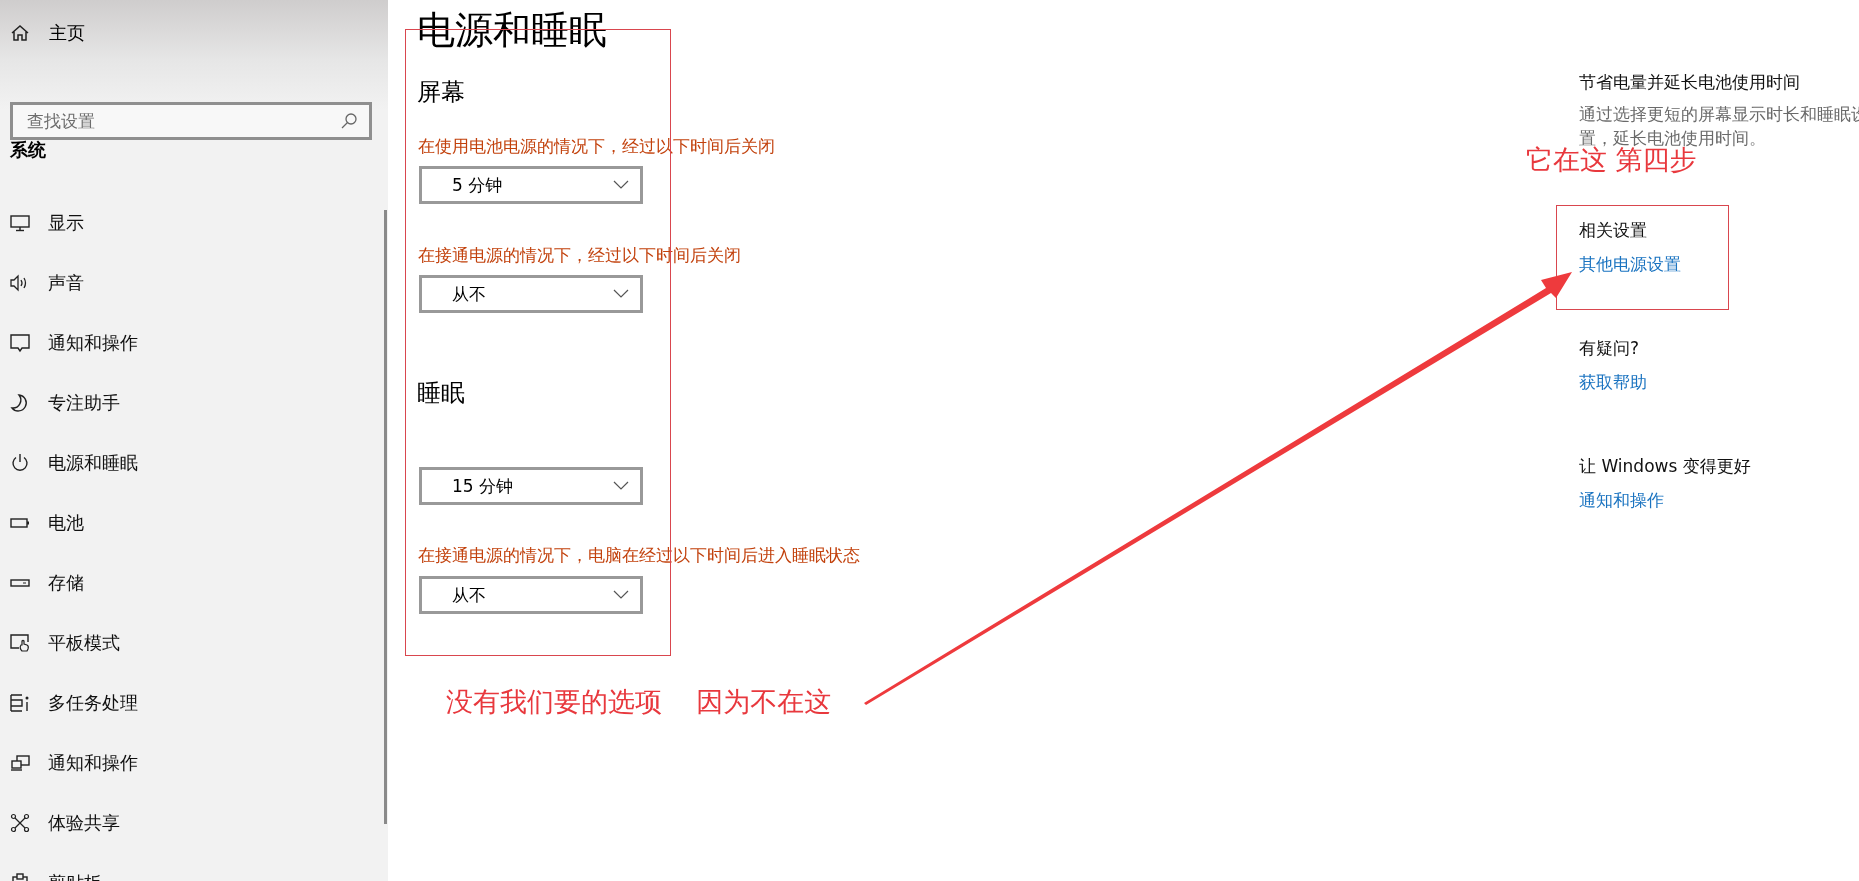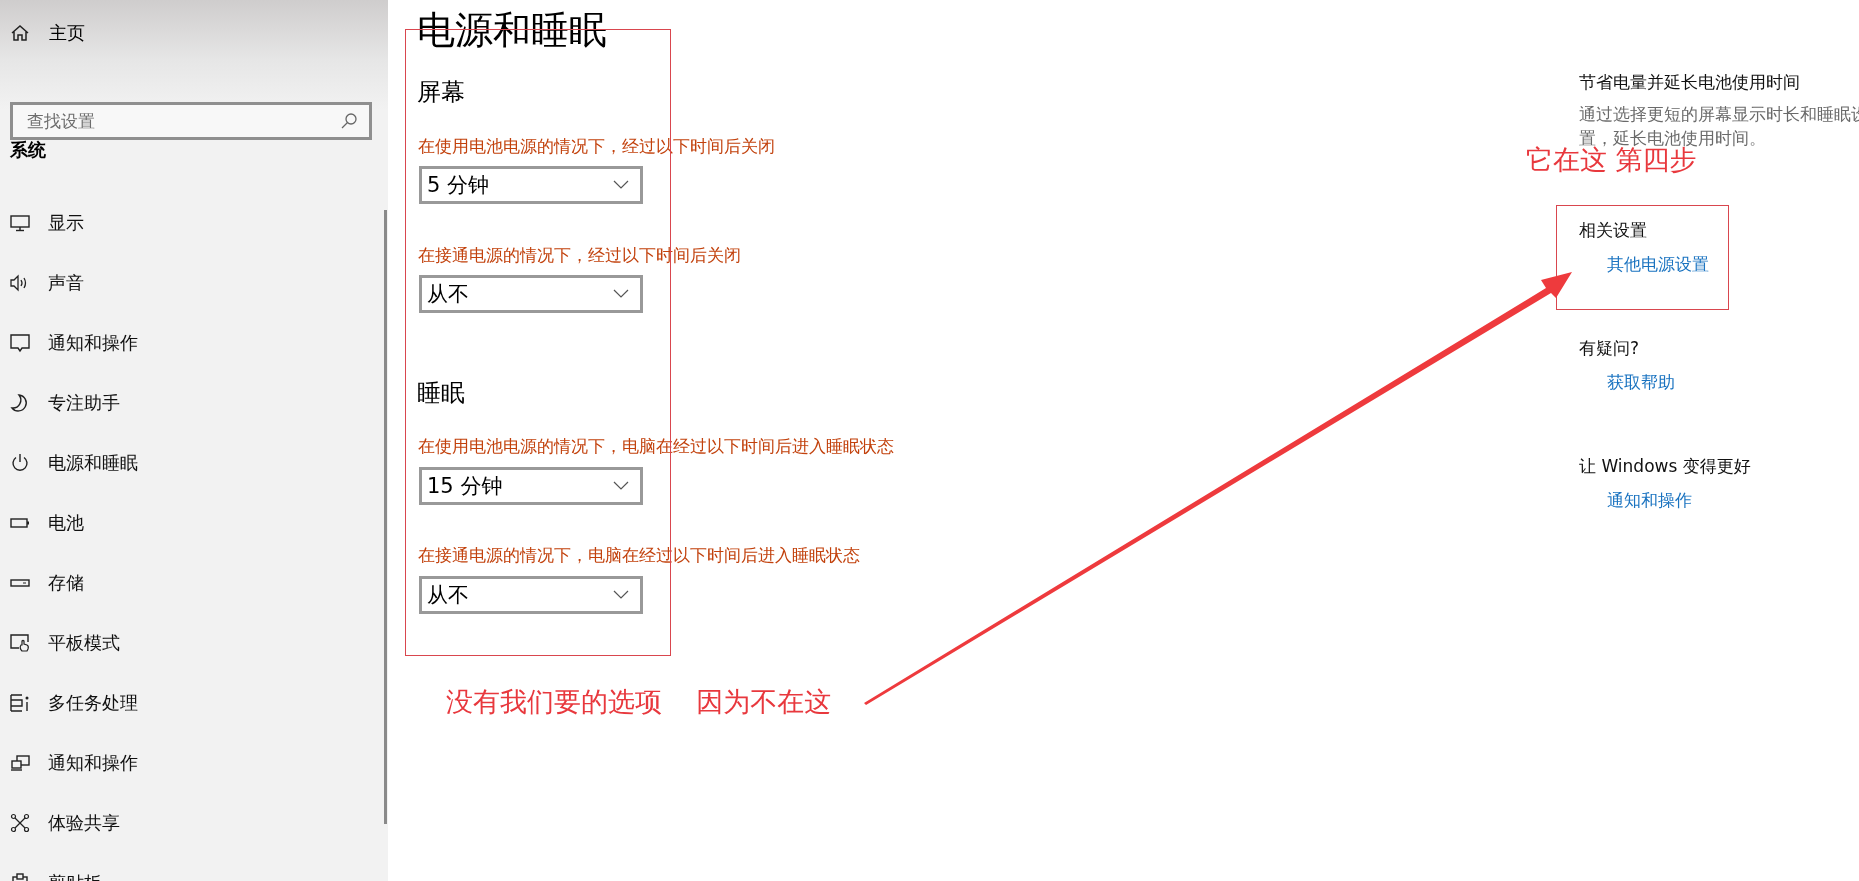--- a/index.html
+++ b/index.html
@@ -35,27 +35,27 @@
   .scrollbar { position:absolute; left:384px; top:210px; width:3px; height:614px; background:#8a8a8a; }
 
   .main { position:absolute; left:388px; top:0; right:0; bottom:0; }
   .page-title { position:absolute; left:29px; top:6px; font-size:38px; line-height:48px; }
   .sect { position:absolute; left:29px; font-size:24px; }
   .fld-label { position:absolute; left:30px; font-size:17px; color:#c2410c; white-space:nowrap; }
   .dropdown {
     position:absolute; left:31px; width:218px; height:32px;
     border:3px solid #999; background:#fff; display:flex; align-items:center; cursor:pointer;
   }
-  .dropdown .val { font-size:21px; padding-left:5px; flex:1; }
+  .dropdown .val { font-size:17px; padding-left:5px; flex:1;margin-left:25px; }
   .dropdown .chev { width:16px; height:10px; margin-right:11px; }
 
   .rp { position:absolute; left:1579px; }
   .rp-h { font-size:17px; color:#111; white-space:nowrap; }
   .rp-d { font-size:17px; color:#6a6a6a; line-height:24px; width:290px; }
-  .rp-link { font-size:17px; color:#1a73c0; cursor:pointer; white-space:nowrap;margin-left:28px; }
+  .rp-link { font-size:17px; color:#1a73c0; cursor:pointer; white-space:nowrap; }
 
   .anno-box { position:absolute; border:1.5px solid #d9464e; pointer-events:none; }
   .anno-text { position:absolute; color:#e8383d; font-size:27px; white-space:nowrap; }
   .arrow { position:absolute; left:0; top:0; pointer-events:none; }
 </style>
 </head>
 <body>
 
 <div class="sidebar">
   <div class="home">
@@ -206,21 +206,20 @@
 
   <div class="fld-label" style="top:244px">在接通电源的情况下，经过以下时间后关闭</div>
   <div class="dropdown" style="top:275px">
     <span class="val">从不</span>
     <svg class="chev" viewBox="0 0 16 10">
         <polyline points="1,1 8,8 15,1" fill="none" stroke="#555" stroke-width="1.2"></polyline>
       </svg>
   </div>
 
   <div class="sect" style="top:377px">睡眠</div>
-  <div class="fld-label" style="top:435px">在使用电池电源的情况下，电脑在经过以下时间后进入睡眠状态</div>
   <div class="dropdown" style="top:467px">
     <span class="val">15 分钟</span>
     <svg class="chev" viewBox="0 0 16 10">
         <polyline points="1,1 8,8 15,1" fill="none" stroke="#555" stroke-width="1.2"></polyline>
       </svg>
   </div>
 
   <div class="fld-label" style="top:544px">在接通电源的情况下，电脑在经过以下时间后进入睡眠状态</div>
   <div class="dropdown" style="top:576px">
     <span class="val">从不</span>

